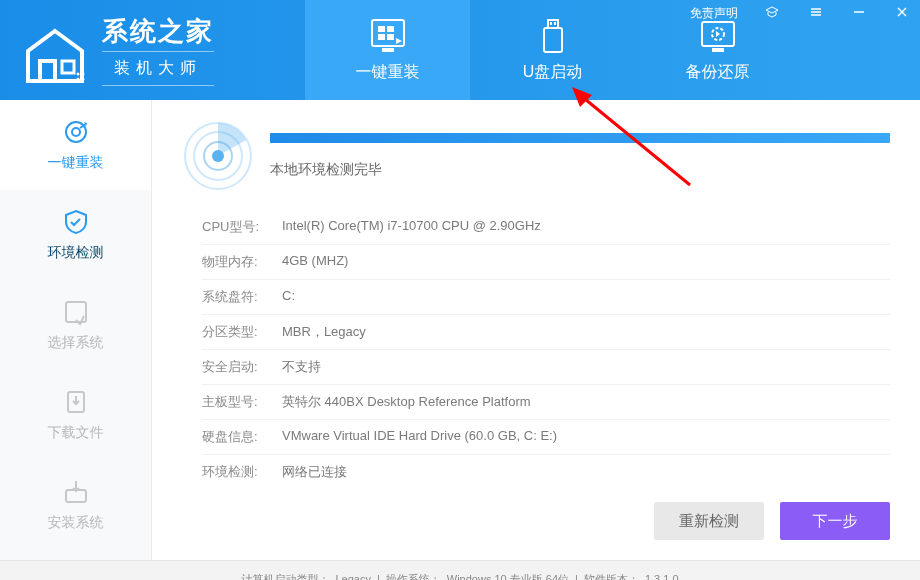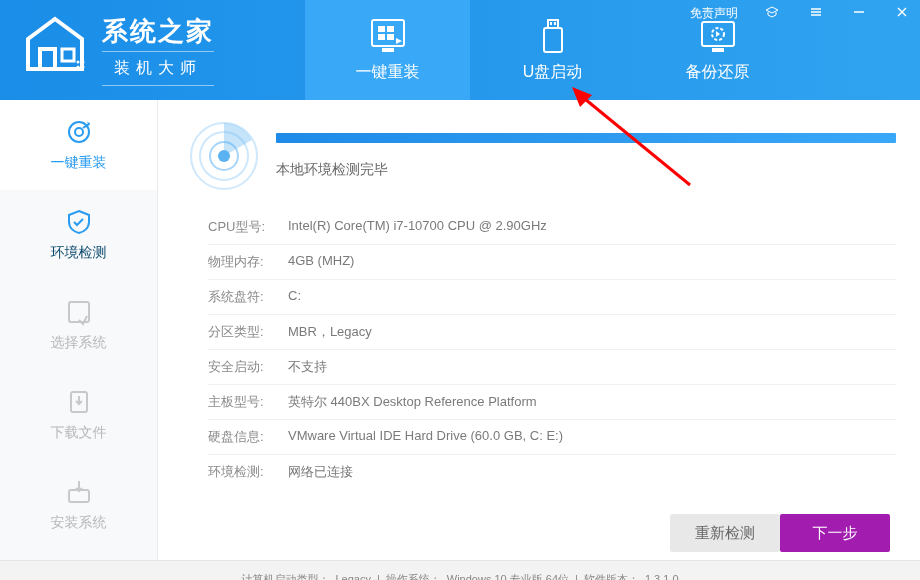--- a/index.html
+++ b/index.html
@@ -1,19 +1,19 @@
 <!DOCTYPE html>
 <html><head>
 <meta charset="utf-8">
 <style>
 * { margin: 0; padding: 0; box-sizing: border-box; }
 body { width: 920px; height: 580px; font-family: "Microsoft YaHei", Arial, sans-serif; background: #fff; overflow: hidden; position: relative; }
 
 .header { height: 100px; background: linear-gradient(to right, #1a8de8, #30a3f0); display: flex; align-items: center; padding-left: 20px; position: relative; }
-.logo-area { display: flex; align-items: flex-start; gap: 12px; }
+.logo-area { display: flex; align-items: flex-end; gap: 12px; }
 .logo-icon { width: 70px; height: 60px; }
 .logo-text-area { color: #fff; }
 .logo-title { font-size: 26px; font-weight: bold; letter-spacing: 2px; }
 .logo-sub { font-size: 16px; letter-spacing: 6px; border-top: 1px solid rgba(255,255,255,0.5); border-bottom: 1px solid rgba(255,255,255,0.5); padding: 6px 0; margin-top: 2px; text-align: center; }
 
 .top-tabs { display: flex; position: absolute; left: 305px; top: 0; height: 100px; }
 .top-tab { width: 165px; height: 100px; display: flex; flex-direction: column; align-items: center; justify-content: center; color: #fff; cursor: pointer; gap: 8px; }
 .top-tab.active { background: #39a8f7; }
 .top-tab-icon { width: 40px; height: 36px; display: flex; align-items: center; justify-content: center; }
 .top-tab-label { font-size: 16px; }
@@ -23,37 +23,37 @@
 
 .body-area { display: flex; height: 460px; }
 
 .sidebar { width: 170px; background: #f7f9fa; border-right: 1px solid #eaeaea; padding-top: 0; }
 .side-item { height: 90px; display: flex; flex-direction: column; align-items: center; justify-content: center; gap: 8px; color: #b8b8b8; cursor: pointer; position: relative; }
 .side-item.selected { color: #2a9cf0; background: #fff; }
 .side-item.selected::before { content:""; position:absolute; left:0; top:0; width:3px; height:100%; }
 .side-item .side-label { font-size: 14px; }
 .side-item.current { color: #0c4a6e; }
 
-.content { flex: 1; padding: 20px 24px 10px 30px; position: relative; }
+.content { flex: 1; padding: 20px 30px 10px 30px; position: relative; }
 .scan-row { display: flex; align-items: center; gap: 16px; }
 .scan-icon { width: 72px; height: 72px; }
 .scan-right { flex: 1; }
 .progress-bar { height: 10px; background: linear-gradient(to right, #1f8be8, #3aa8f8); width: 620px; border-radius: 1px; }
 .scan-text { margin-top: 18px; font-size: 14px; color: #666; }
 
 .info-table { margin-top: 18px; margin-left: 20px; }
 .info-row { display: flex; padding: 8px 0; border-bottom: 1px solid #f0f0f0; font-size: 13px; }
 .info-row:last-child { border-bottom: none; }
 .info-label { width: 80px; color: #8a8a8a; }
 .info-value { color: #7a7a7a; }
 
-.btn-row { position: absolute; bottom: 8px; right: 30px; display: flex; }
+.btn-row { position: absolute; bottom: 20px; right: 30px; display: flex; gap: 16px; }
 .btn { width: 110px; height: 38px; display: flex; align-items: center; justify-content: center; font-size: 15px; cursor: pointer; border-radius: 2px; }
 .btn-gray { background: #e8e8e8; color: #666; }
-.btn-blue { background: #a21caf; color: #fff; }
+.btn-blue { background: #8b5cf6; color: #fff; }
 
 .footer { height: 37px; background: #f3f3f3; border-top: 1px solid #e5e5e5; font-size: 11px; color: #888; display: flex; align-items: center; justify-content: center; gap: 6px; }
 
 .arrow { position: absolute; left: 570px; top: 85px; pointer-events: none; z-index: 10; }
 </style>
 </head>
 <body>
 
 <div class="header">
   <div class="logo-area">

